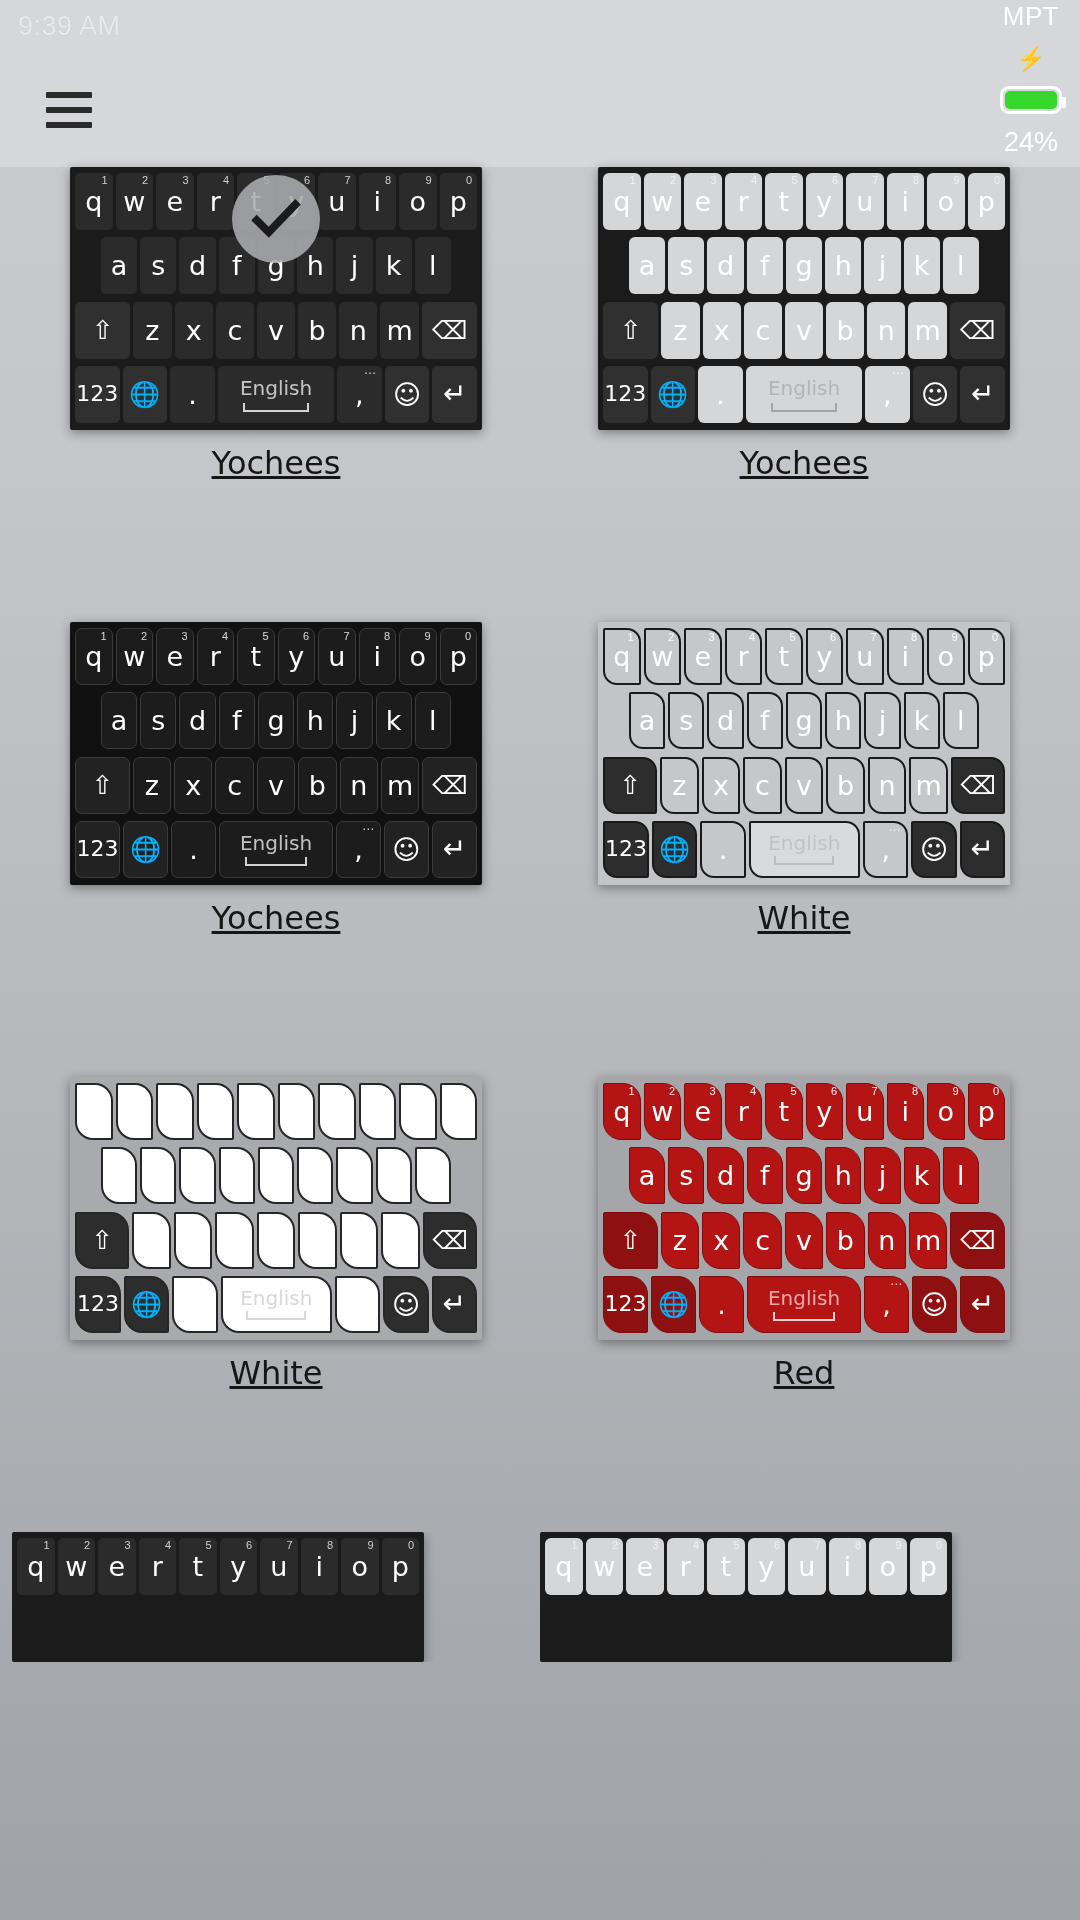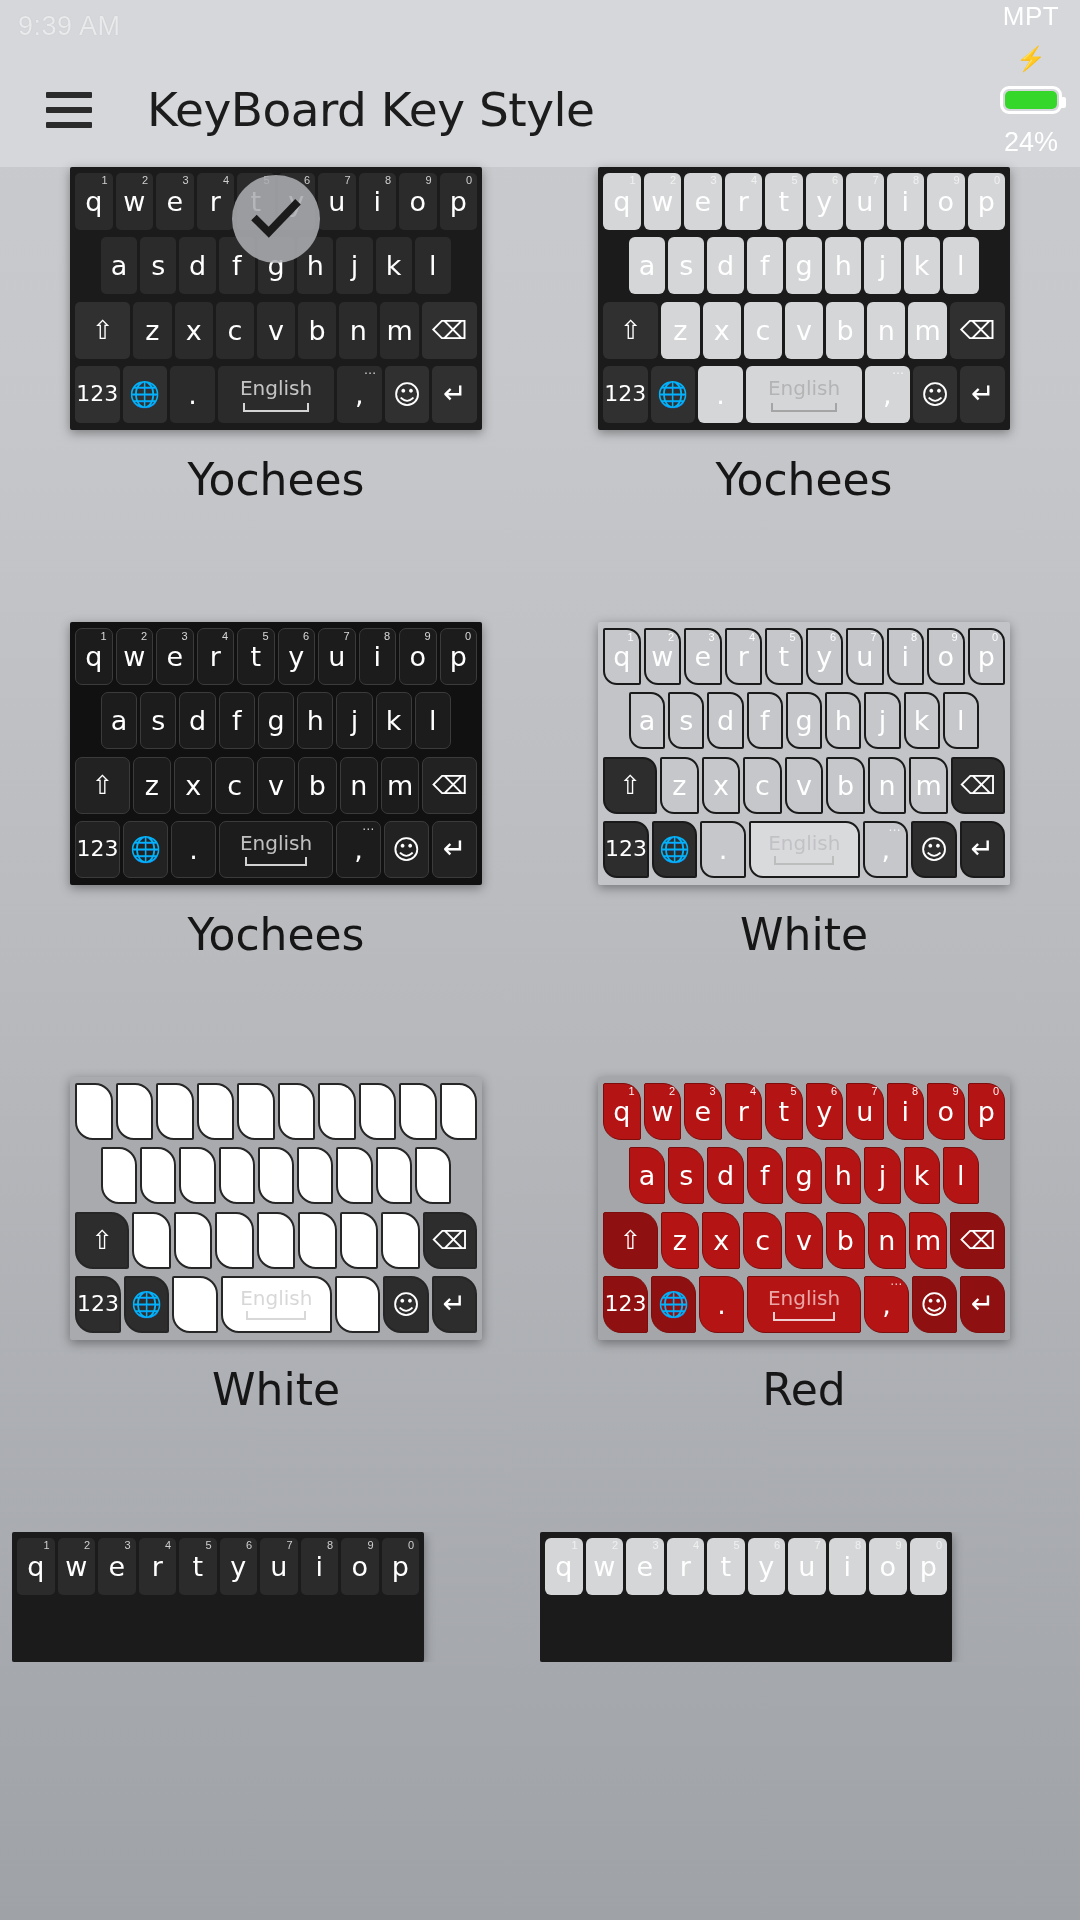--- a/index.html
+++ b/index.html
@@ -69,22 +69,23 @@
     grid-template-columns: 1fr 1fr;
     row-gap: 0;
     padding: 0 12px;
   }
   .cell {
     height: 455px;
     display: flex; flex-direction: column; align-items: center;
     position: relative;
   }
   .cell-label {
-    font-size: 44px; color: #161616; margin-top: 24px;
+    font-size: 32px; color: #161616; margin-top: 14px;
     font-family: "DejaVu Sans", sans-serif;
+    text-decoration: underline;
   }
 
   
   .kb {
     width: 412px; height: 263px;
     border-radius: 2px;
     padding: 6px 5px 7px 5px;
     display: flex; flex-direction: column; justify-content: space-between;
     box-shadow: 0 3px 11px rgba(0,0,0,0.38);
     position: relative;
@@ -226,21 +227,20 @@
     <span class="batt-pct">24%</span>
   </div>
 </div>
 
 <div class="appbar">
   <div class="hamburger">
     <span></span>
       <span></span>
       <span></span>
   </div>
-  <div class="app-title">KeyBoard Key Style</div>
 </div>
 
 <div class="grid" id="theme-grid">
     <div class="cell">
       <div class="kb t-dark">
         <div class="krow">
           <div class="key">
             <span class="num">1</span>
             <span>q</span>
           </div>

